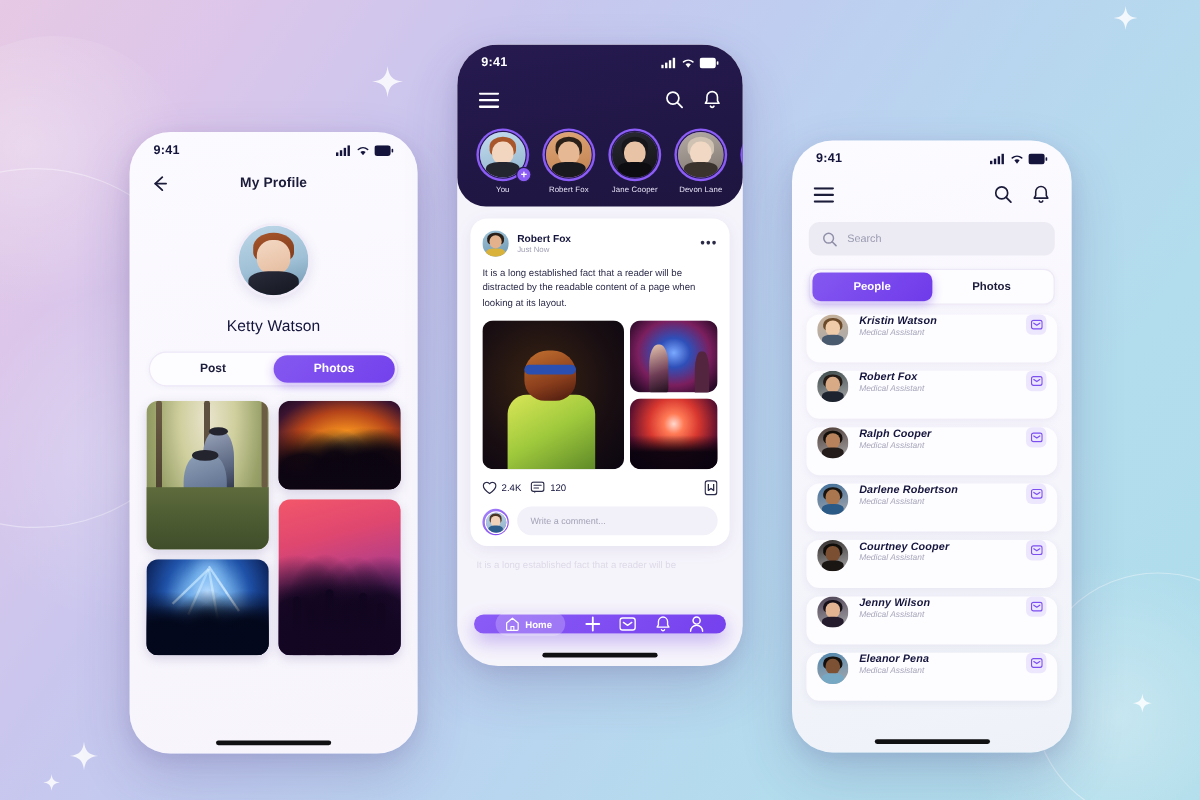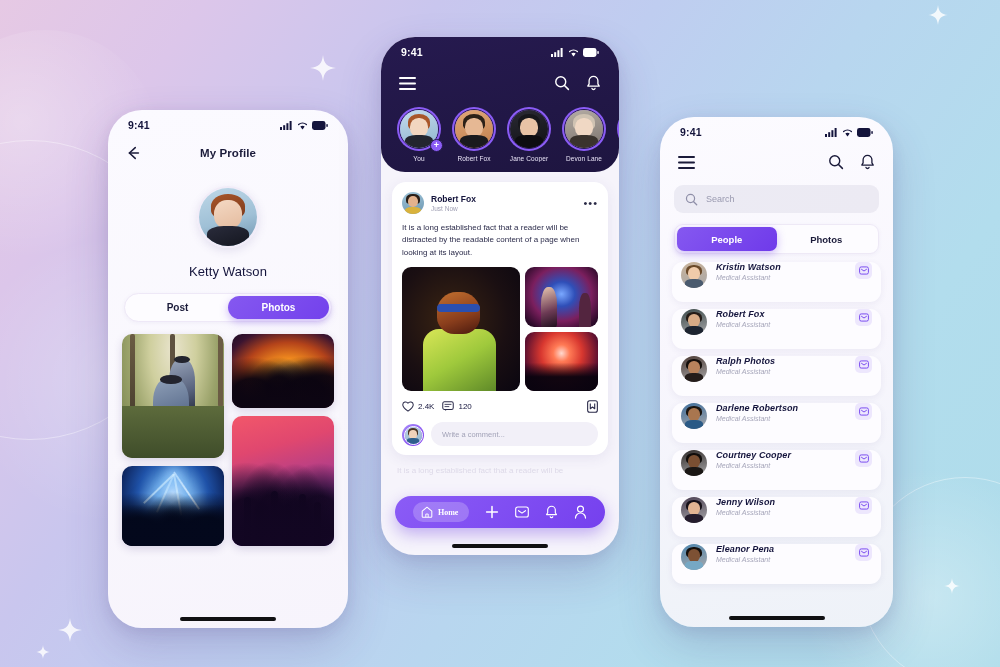--- a/index.html
+++ b/index.html
@@ -194,24 +194,24 @@
   .comment-row { display:flex; align-items:flex-end; gap:7px; margin-top:9px; }
   .c-avatar { width:22px; height:22px; border-radius:50%; padding:1.5px;
               background: linear-gradient(135deg,#a78bfa,#7c3aed); flex:0 0 22px; }
   .c-avatar > div { width:100%; height:100%; border-radius:50%; overflow:hidden;
                     border:1px solid #fff; position:relative; }
   .c-input { flex:1; height:24px; border-radius:12px; background:#f2f0f8;
              display:flex; align-items:center; padding:0 11px;
              font-size:7.5px; color:#a3a3b8; cursor:text; }
   .ghost-text { font-size:8px; line-height:1.55; color:#ddd9e8;
                 margin: 10px 16px 0 16px; }
-  .navbar { position:absolute; left:14px; right:14px; bottom:27px; height:32px;
+  .navbar { position:absolute; left:14px; right:14px; bottom:27px; height:16px;
             border-radius:18px; background: linear-gradient(135deg,#8b5cf6,#7540ee);
             display:flex; align-items:center; justify-content:space-around;
-            padding: 0 10px; box-shadow: 0 6px 16px rgba(105,55,225,.38); font-family: Liberation Serif, serif; }
+            padding: 0 10px; box-shadow: 0 6px 16px rgba(105,55,225,.38); }
   .nav-home { display:flex; align-items:center; gap:5px; background:rgba(255,255,255,.22);
               border-radius:14px; padding: 4px 11px 4px 8px; cursor:pointer; }
   .nav-home-label { font-size:8px; font-weight:bold; color:#fff; }
   .nav-ic { cursor:pointer; display:flex; align-items:center; }
 
   
   #phone-right { left: 660px; top: 117px; width: 233px; height: 510px;
                  background: linear-gradient(170deg,#fcfbff 0%,#f8f6fd 45%,#eef2f8 100%); }
   #phone-right .statusbar { color: #14143c; }
   .rp-topbar { display:flex; align-items:center; justify-content:space-between;
@@ -688,21 +688,21 @@
         <div class="contact">
           <div class="c-img">
             <div class="face">
               <div class="f-bg" style="background:linear-gradient(165deg,#4b3a34,#00000055)"></div>
               <div class="f-hair" style="background:#140e0b"></div>
               <div class="f-head" style="background:#b8825c"></div>
               <div class="f-body" style="background:#241c1a"></div>
             </div>
           </div>
           <div>
-            <div class="c-name">Ralph Photos</div>
+            <div class="c-name">Ralph Cooper</div>
             <div class="c-role">Medical Assistant</div>
           </div>
           <div class="c-msg">
             <svg width="10" height="9" viewBox="0 0 12 10">
               <rect x="0.7" y="0.7" width="10.6" height="8.6" rx="2" stroke="#7c4ff0" stroke-width="1.2" fill="none"></rect>
               <path d="M3 3.6 L6 5.6 L9 3.6" stroke="#7c4ff0" stroke-width="1.2" fill="none" stroke-linecap="round" stroke-linejoin="round"></path>
             </svg>
           </div>
         </div>
         <div class="contact">

